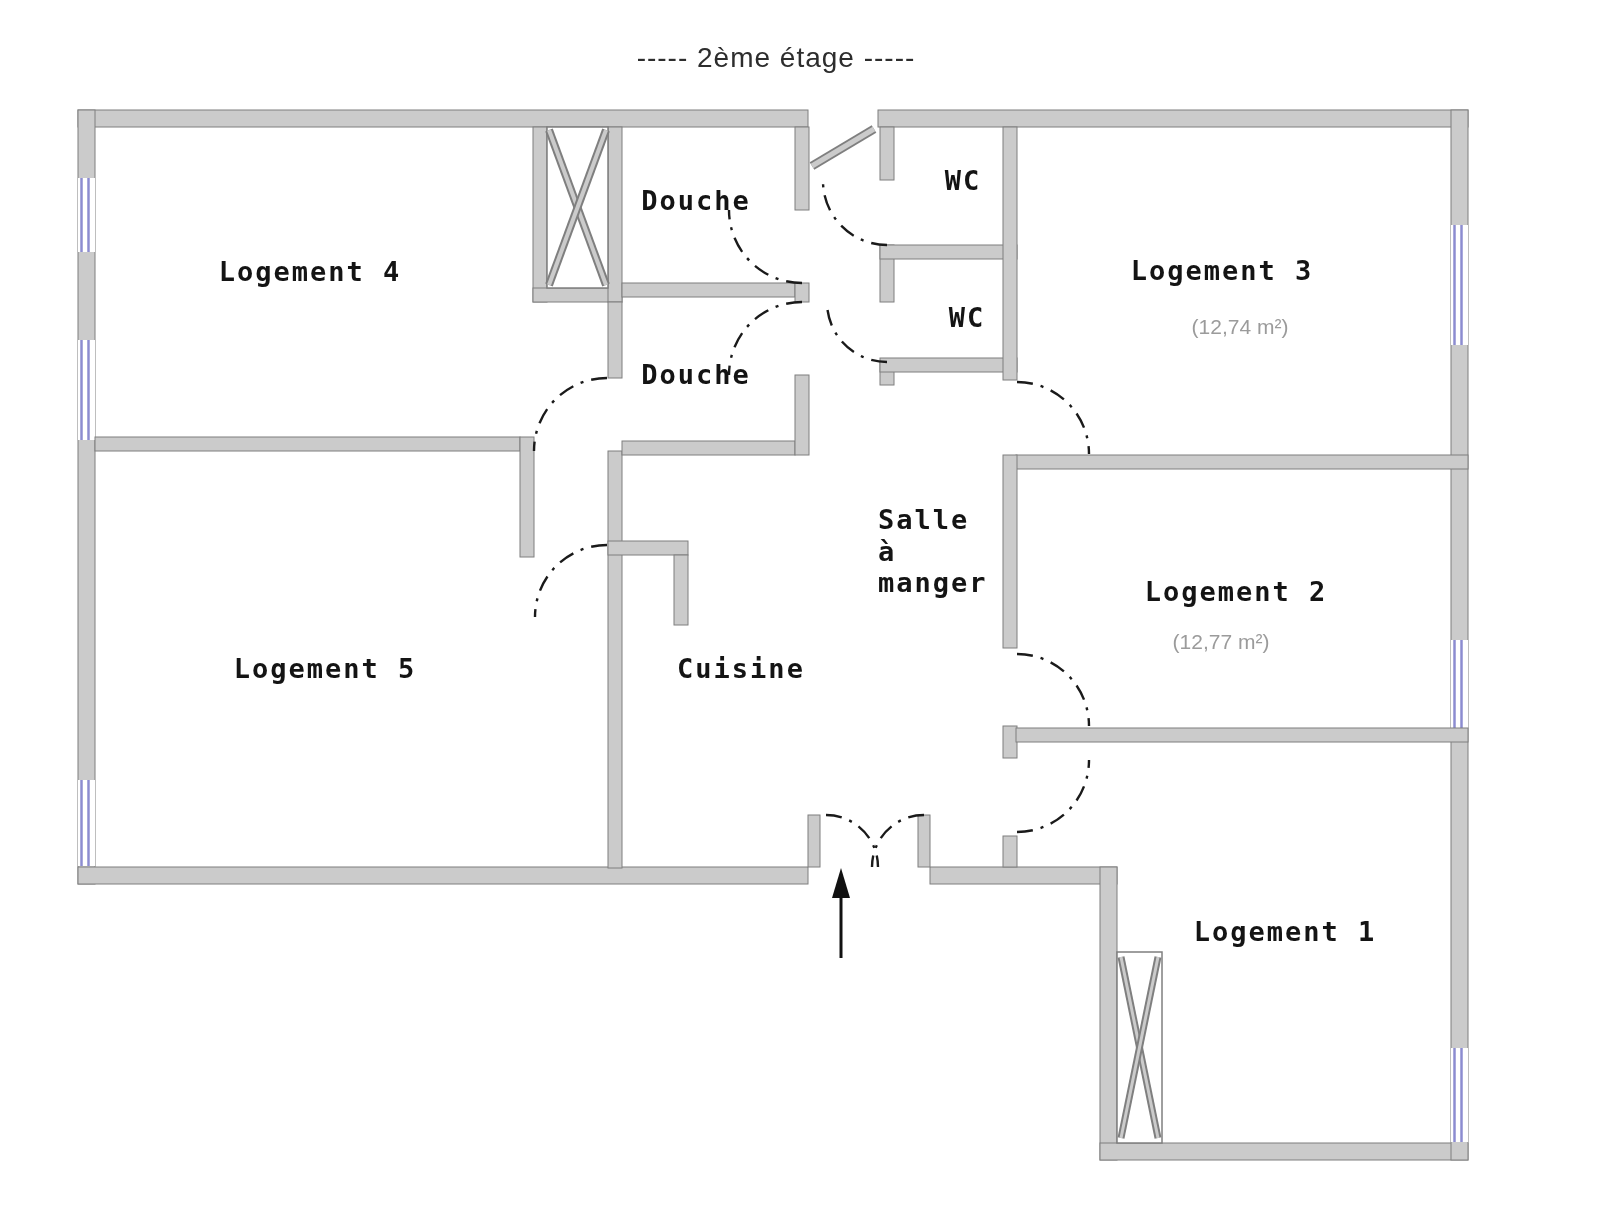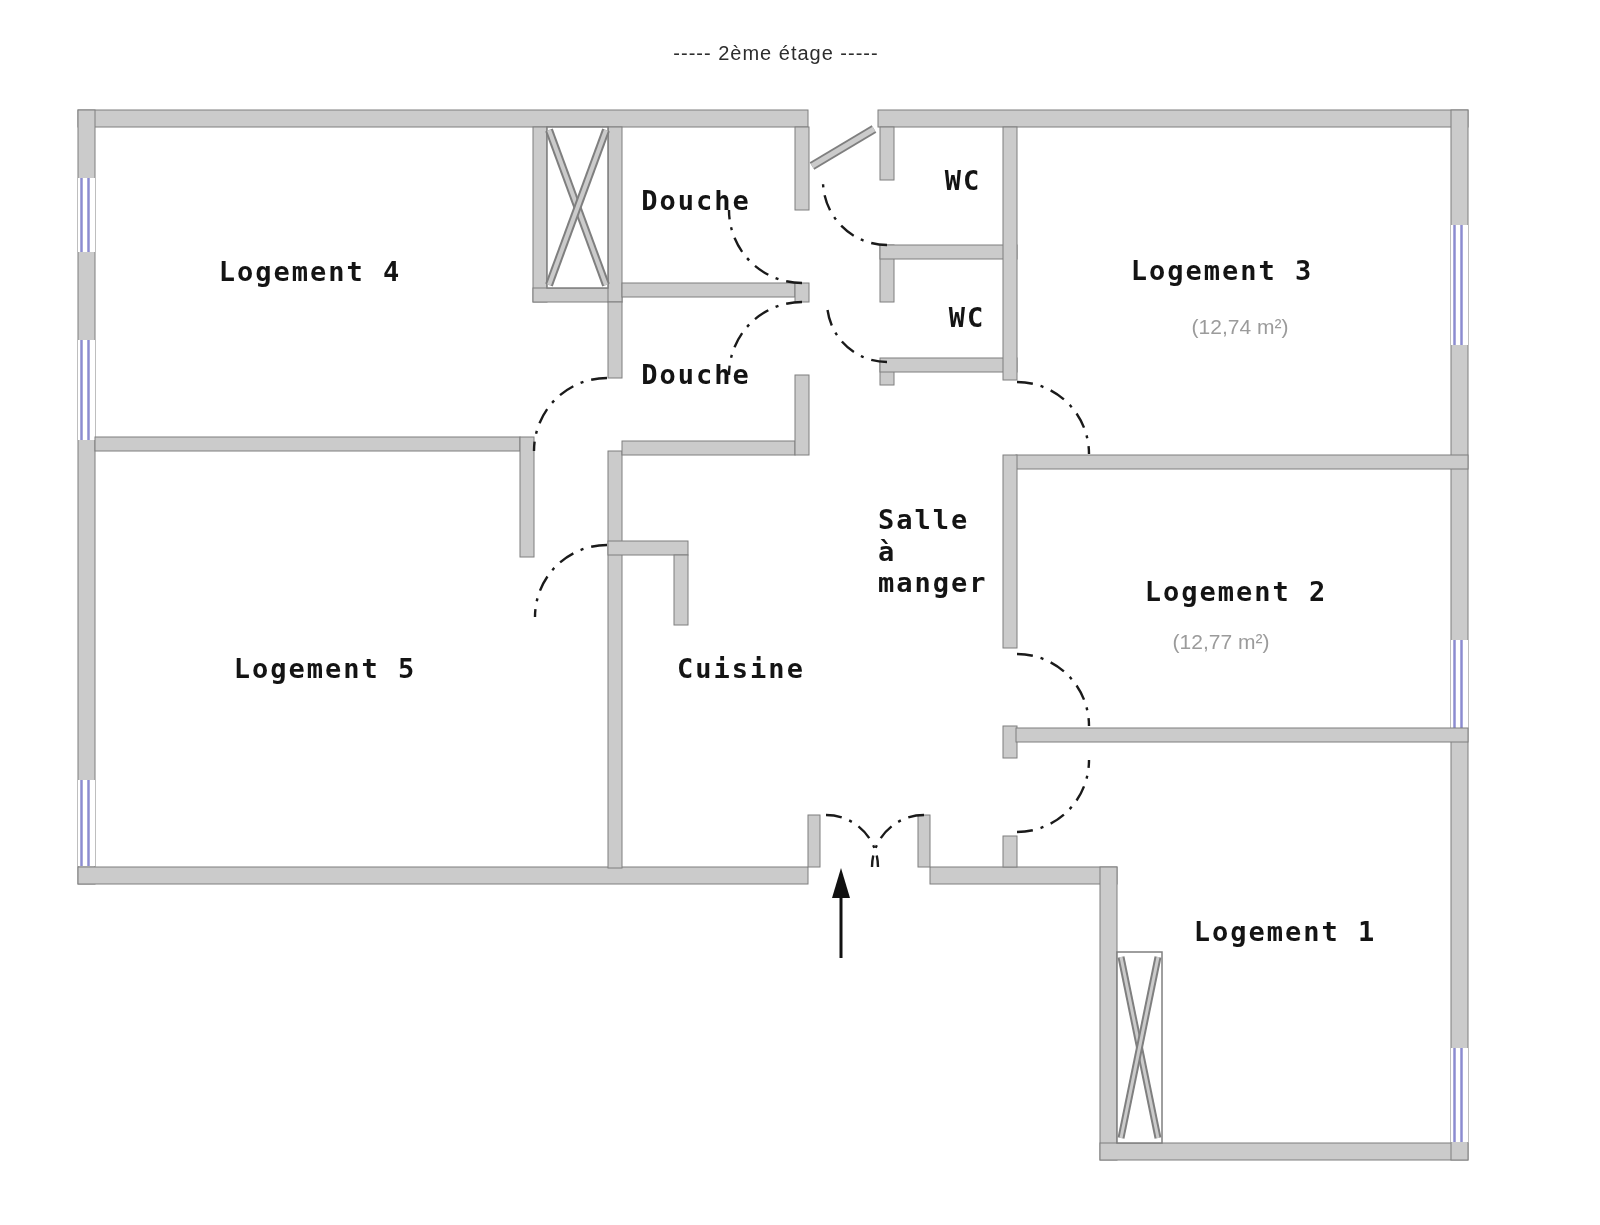--- a/index.html
+++ b/index.html
@@ -16,21 +16,21 @@
     width:1600px;height:1225px;
     background:#ffffff;
     font-family:"DejaVu Sans Mono", monospace;
     overflow:hidden;
   }
   .floor-title{
     position:absolute;
     top:42px;left:0;width:1552px;
     text-align:center;
     font-family:"Liberation Sans", sans-serif;
-    font-size:20px;
+    font-size:28px;
     color:#2d2d2d;
     letter-spacing:1px;
   }
   svg{position:absolute;top:0;left:0;}
   .wall{fill:var(--wall-fill);stroke:var(--wall-stroke);stroke-width:1;}
   .win-gap{fill:#ffffff;stroke:none;}
   .glass{stroke:var(--window-glass);stroke-width:2.5;fill:none;}
   .arc{stroke:var(--door-arc);stroke-width:2.4;fill:none;stroke-dasharray:16 8 3 8;}
   .hatch-dark{stroke:var(--wall-stroke);fill:none;}
   .hatch-light{stroke:var(--wall-fill);fill:none;}

